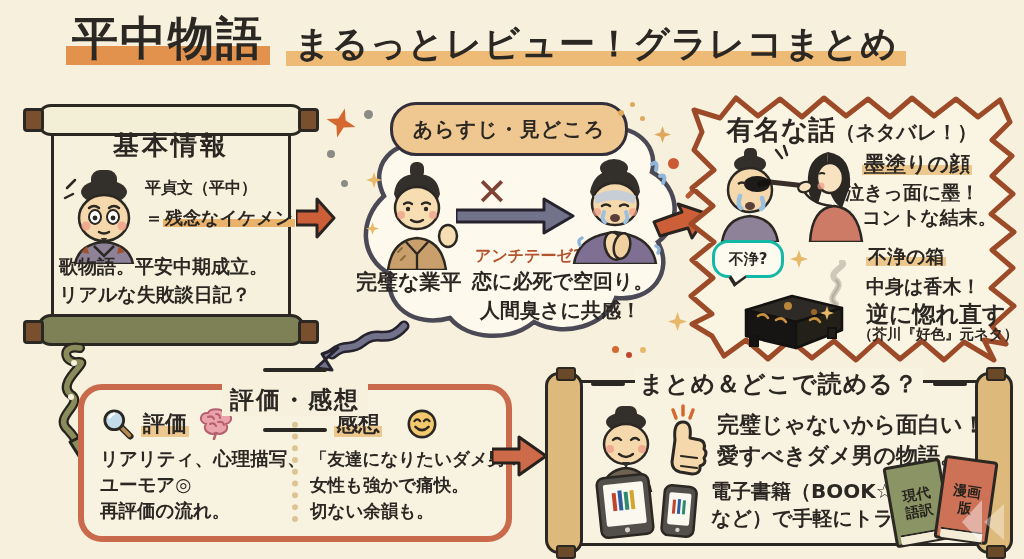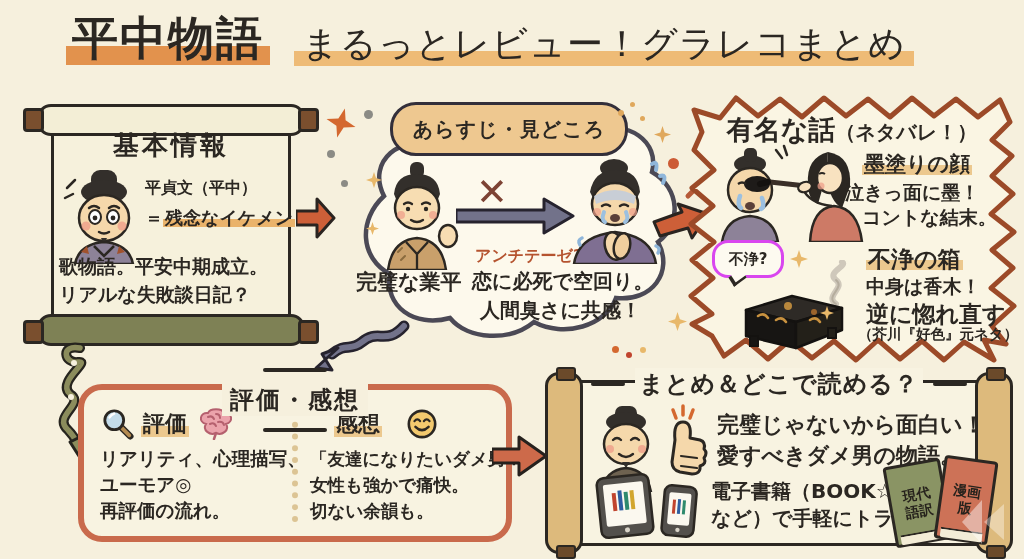--- a/index.html
+++ b/index.html
@@ -6,24 +6,24 @@
   .canvas{
     position:relative; width:1024px; height:559px; overflow:hidden;
     background:#f6f0dd;
     font-family:"DejaVu Sans","Liberation Sans",sans-serif;
     color:#2b2722;
   }
   .abs{position:absolute;}
   .nowrap{white-space:nowrap;}
 
   
-  .title-row{position:absolute; left:66px; top:10px; display:flex; align-items:flex-end; gap:24px;}
+  .title-row{position:absolute; left:66px; top:10px; display:flex; align-items:flex-end; gap:16px;}
   .title-main{font-size:46px; font-weight:900; letter-spacing:2px; line-height:1.25; padding:0 6px;
     background:linear-gradient(transparent 62%, #e2924d 62%, #e2924d 95%, transparent 95%);}
-  .title-sub{font-size:36px; font-weight:400; letter-spacing:1px; line-height:1.3; padding:0 8px;
+  .title-sub{font-size:36px; font-weight:700; letter-spacing:1px; line-height:1.3; padding:0 8px;
     background:linear-gradient(transparent 64%, #eebb76 64%, #eebb76 96%, transparent 96%);}
 
   .hl{background:linear-gradient(transparent 55%, #ecc88e 55%, #ecc88e 94%, transparent 94%); padding:0 2px;}
   .hl-orange{background:linear-gradient(transparent 55%, #eab36b 55%, #eab36b 94%, transparent 94%); padding:0 2px;}
 
   
   .scroll-v{left:25px; top:102px; width:292px; height:246px;}
   .sv-paper{position:absolute; left:26px; top:18px; width:234px; height:202px;
     background:#f6f1dc; border:3px solid #2b2722; border-radius:5px;}
   .sv-bar{position:absolute; left:12px; right:12px; height:26px; border:3px solid #2b2722; border-radius:14px;}
@@ -50,26 +50,26 @@
   .syn-r2{position:absolute; left:142px; top:201px; font-size:20px; font-weight:900;font-family:Liberation Mono, monospace;}
 
   
   .burst{left:686px; top:92px; width:332px; height:272px;}
   .fb-head{position:absolute; left:0; right:0; top:20px; text-align:center; white-space:nowrap;}
   .fb-head .big{font-size:27px; font-weight:900;}
   .fb-head .small{font-size:20px; font-weight:900;}
   .fb-t1{position:absolute; left:176px; top:58px; font-size:21px; font-weight:900;}
   .fb-l1a{position:absolute; left:159px; top:88px; font-size:19px; font-weight:900;}
   .fb-l1b{position:absolute; left:176px; top:113px; font-size:19px; font-weight:900;}
-  .fb-t2{position:absolute; left:180px; top:152px; font-size:23px; font-weight:900;}
+  .fb-t2{position:absolute; left:180px; top:152px; font-size:19px; font-weight:900;}
   .fb-l2a{position:absolute; left:180px; top:182px; font-size:19px; font-weight:900;}
   .fb-l2b{position:absolute; left:180px; top:207px; font-size:23px; font-weight:700;}
   .fb-l2c{position:absolute; left:172px; top:233px; font-size:14.5px; font-weight:900;}
   .fb-bubble{position:absolute; left:26px; top:148px; width:66px; height:32px;
-    background:#fdfaf0; border:3px solid #d946ef; border-radius:16px;
+    background:#fdfaf0; border:3px solid #14b8a6; border-radius:16px;
     display:flex; align-items:center; justify-content:center; font-size:15px; font-weight:700;}
   .fb-bubble::after{content:""; position:absolute; left:16px; bottom:-9px; width:10px; height:10px;
     background:#fdfaf0; border-right:3px solid #2b2722; border-bottom:3px solid #2b2722;
     transform:skewX(-20deg) rotate(45deg);}
 
   
   .review{left:78px; top:368px; width:434px; height:178px;}
   .rv-box{position:absolute; left:0; right:0; top:16px; bottom:4px;
     background:#f8f3e1; border:6px solid #c96a4c; border-radius:24px;}
   .rv-head{position:absolute; left:0; right:0; top:0; display:flex; align-items:center; justify-content:center; gap:12px; z-index:2;flex-direction:column;}

